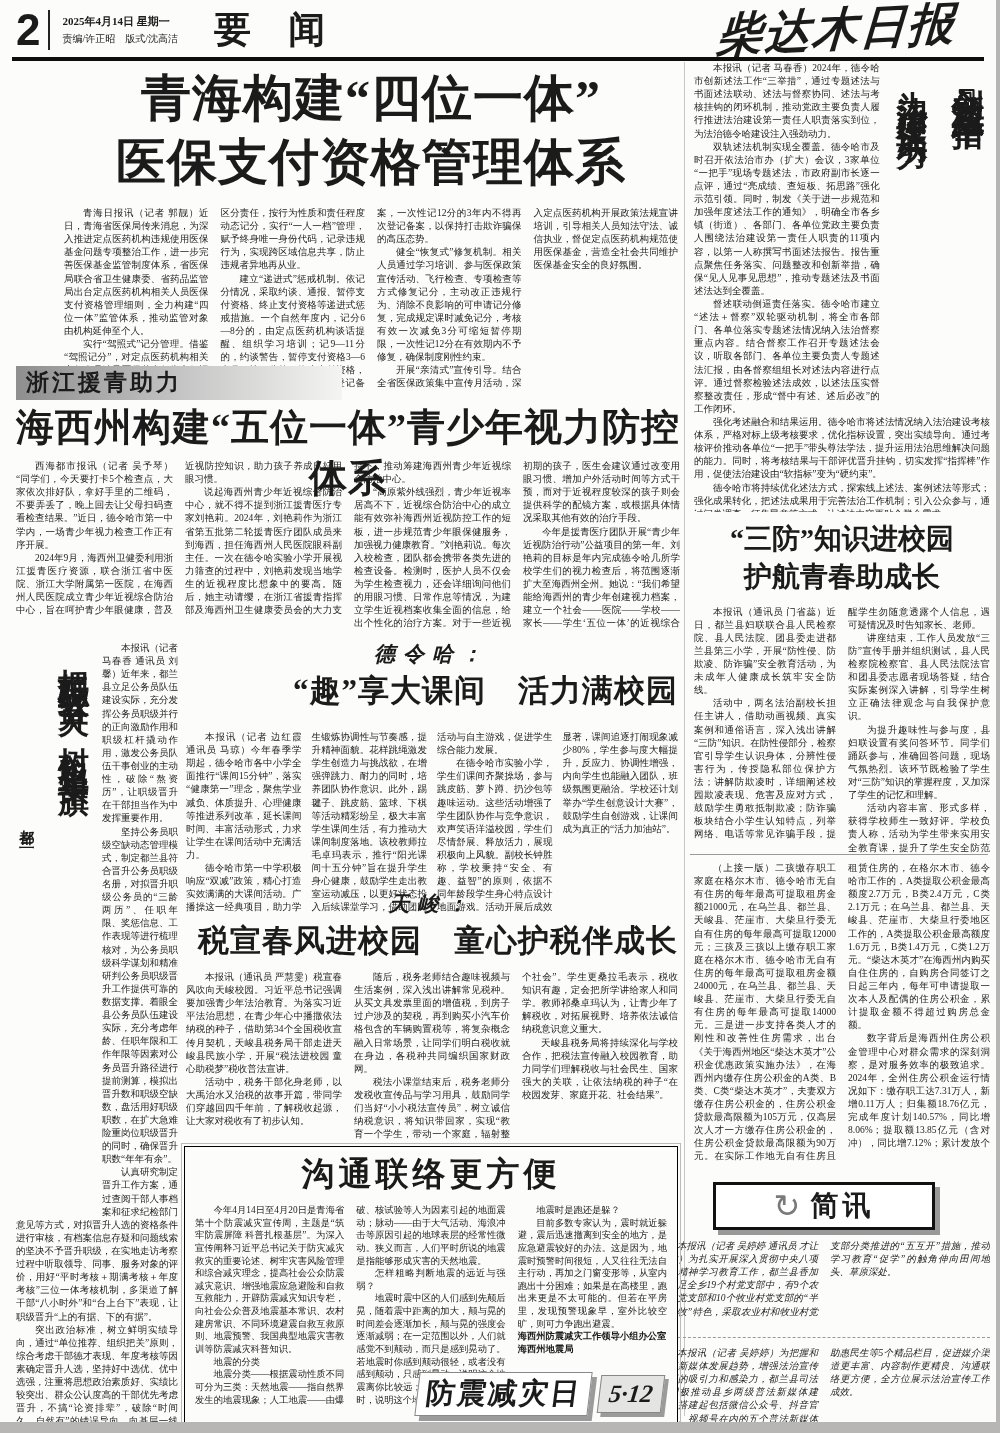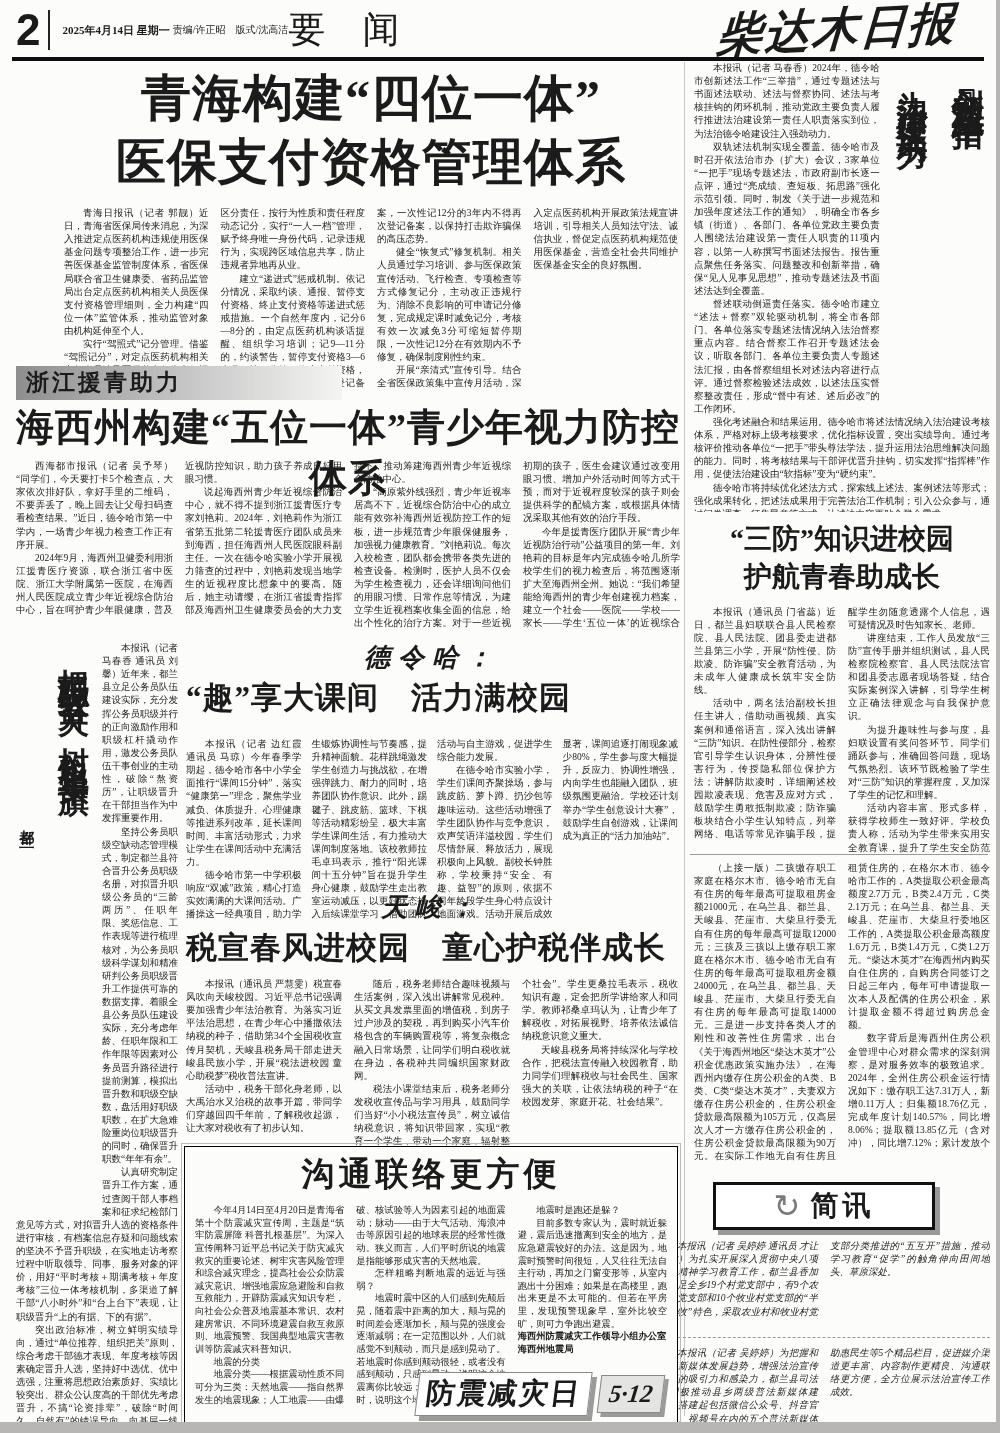--- a/index.html
+++ b/index.html
@@ -2,24 +2,24 @@
 <html lang="zh"><head>
 <meta charset="utf-8">
 <style>
   html,body{margin:0;padding:0;background:#b7b6b4;}
   .page{position:relative;width:996px;height:1422px;background:#fcfcfa;color:#1b1b1b;
         font-family:"Liberation Serif","DejaVu Serif",serif;overflow:hidden;}
   
   .masthead{position:absolute;top:6px;left:16px;right:12px;height:48px;display:flex;align-items:center;}
   .pagenum{font-size:44px;font-weight:700;line-height:1;font-family:"Liberation Sans","DejaVu Sans",sans-serif;}
   .mast-div{width:2px;height:40px;background:#222;margin:0 12px 0 8px;}
-  .mast-info{display:flex;flex-direction:row;justify-content:center;gap:3px;}
+  .mast-info{display:flex;flex-direction:column;justify-content:center;gap:3px;}
   .mast-date{font-size:11px;font-weight:700;}
   .mast-editors{font-size:10px;}
-  .section-title{font-size:37px;font-weight:400;letter-spacing:14px;white-space:nowrap;}
+  .section-title{font-size:37px;font-weight:700;letter-spacing:14px;margin-left:36px;white-space:nowrap;}
   .mast-spacer{flex:1;}
   .paper-logo{font-size:46px;font-weight:900;font-style:italic;letter-spacing:2px;
               transform:rotate(-3deg) skewX(-6deg);margin-right:28px;white-space:nowrap;}
   .top-rule{position:absolute;top:57px;left:12px;width:972px;height:4px;background:#0d0d0d;}
   
   .para{margin:0;text-indent:2em;text-align:justify;}
   .bodytext{font-size:9.5px;line-height:1.38;overflow:hidden;}
   .cols{column-fill:auto;}
   
   .art-yibao{position:absolute;left:64px;top:66px;width:614px;}
@@ -58,22 +58,22 @@
   .shili-body{position:absolute;left:16px;top:460px;width:664px;height:176px;column-count:4;column-gap:12px;}
   
   .art-zhiji{position:absolute;left:16px;top:642px;width:162px;height:784px;overflow:hidden;font-size:9.5px;line-height:1.38;}
   .zhiji-head{float:left;height:558px;width:58px;margin:2px 8px 6px 20px;writing-mode:vertical-rl;text-orientation:upright;
               font-size:31px;font-weight:900;letter-spacing:6px;}
   .zhiji-tag{position:absolute;left:0;top:176px;writing-mode:vertical-rl;text-orientation:upright;
              font-size:15px;font-weight:700;letter-spacing:3px;}
   
   .art-delingha{position:absolute;left:186px;top:640px;width:492px;}
   .art-tianjun{position:absolute;left:186px;top:890px;width:492px;}
-  .kicker-script{text-align:center;font-size:26px;font-weight:700;font-style:italic;letter-spacing:8px;}
-  .mid-title{text-align:left;font-size:31px;font-weight:900;letter-spacing:1px;margin-top:2px;}
+  .kicker-script{text-align:center;font-size:21px;font-weight:700;font-style:italic;letter-spacing:8px;}
+  .mid-title{text-align:right;font-size:31px;font-weight:900;letter-spacing:1px;margin-top:2px;}
   .delingha-body{margin-top:19px;height:184px;column-count:4;column-gap:10px;}
   .tianjun-body{margin-top:9px;height:178px;column-count:3;column-gap:12px;}
   
   .fangzhen{position:absolute;left:184px;top:1146px;width:492px;height:276px;border:1px solid #000;
             outline:1px solid #bbb;outline-offset:2px;background:#fcfcfa;}
   .fz-title{text-align:center;font-size:33px;font-weight:900;letter-spacing:4px;margin:5px 0 7px;}
   .fz-cols{padding:0 10px;height:205px;column-count:3;column-gap:12px;overflow:hidden;column-fill:auto;font-size:9.3px;line-height:1.36;}
   .fz-org{text-align:left;font-weight:700;text-indent:0;margin:0;}
   .fzr-logo{position:absolute;right:14px;bottom:7px;display:flex;align-items:center;}
   .fzr-text{display:inline-block;transform:skewX(-7deg);background:#fff;border:1px solid #888;

